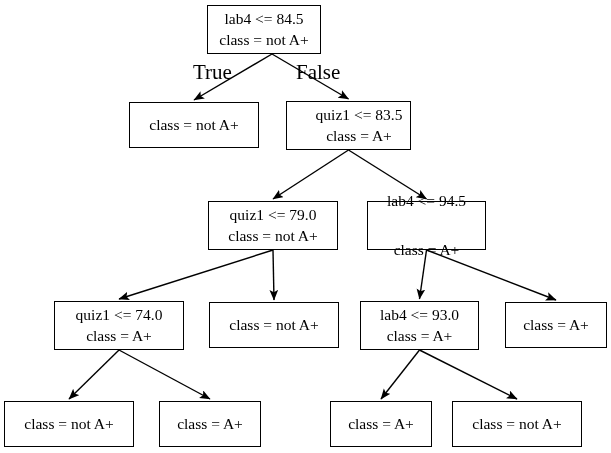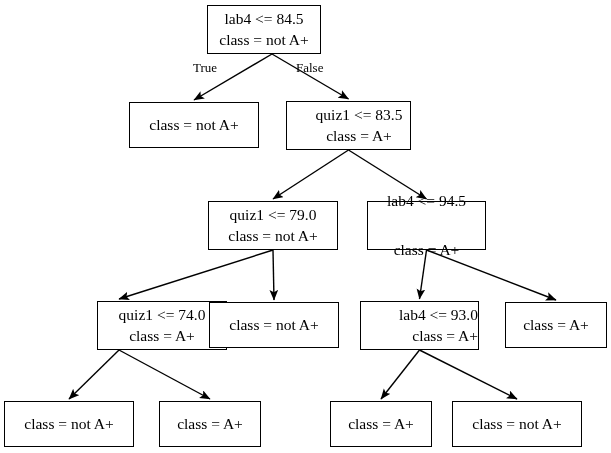--- a/index.html
+++ b/index.html
@@ -36,21 +36,21 @@
     line-height: 1.33;
     white-space: nowrap;
     z-index: 2;
   }
   .node .line {
     display: block;
   }
   .edge-label {
     position: absolute;
     color: #000000;
-    font-size: 13px;
+    font-size: 21px;
     white-space: nowrap;
     z-index: 3;
     background: transparent;
   }
 </style>
 </head>
 <body>
 
 <div id="canvas">
   <svg id="edges" viewBox="0 0 611 453" xmlns="http://www.w3.org/2000/svg">
@@ -86,28 +86,28 @@
       <span class="line">class = A+</span>
     </div>
     <div class="node" style="left: 208px; top: 201px; width: 130px; height: 49px;">
       <span class="line">quiz1 &lt;= 79.0</span>
       <span class="line">class = not A+</span>
     </div>
     <div class="node" style="left: 367px; top: 201px; width: 119px; height: 49px; gap: 28px;">
       <span class="line">lab4 &lt;= 94.5</span>
       <span class="line">class = A+</span>
     </div>
-    <div class="node" style="left: 54px; top: 301px; width: 130px; height: 49px; margin-left: 43px;">
+    <div class="node" style="left: 54px; top: 301px; width: 130px; height: 49px;">
       <span class="line">quiz1 &lt;= 74.0</span>
       <span class="line">class = A+</span>
     </div>
     <div class="node" style="left: 209px; top: 302px; width: 130px; height: 46px;">
       <span class="line">class = not A+</span>
     </div>
-    <div class="node" style="left: 360px; top: 301px; width: 119px; height: 49px; align-items: flex-end;">
+    <div class="node" style="left: 360px; top: 301px; width: 119px; height: 49px;">
       <span class="line">lab4 &lt;= 93.0</span>
       <span class="line">class = A+</span>
     </div>
     <div class="node" style="left: 505px; top: 302px; width: 102px; height: 46px;">
       <span class="line">class = A+</span>
     </div>
     <div class="node" style="left: 4px; top: 401px; width: 130px; height: 46px;">
       <span class="line">class = not A+</span>
     </div>
     <div class="node" style="left: 159px; top: 401px; width: 102px; height: 46px;">

